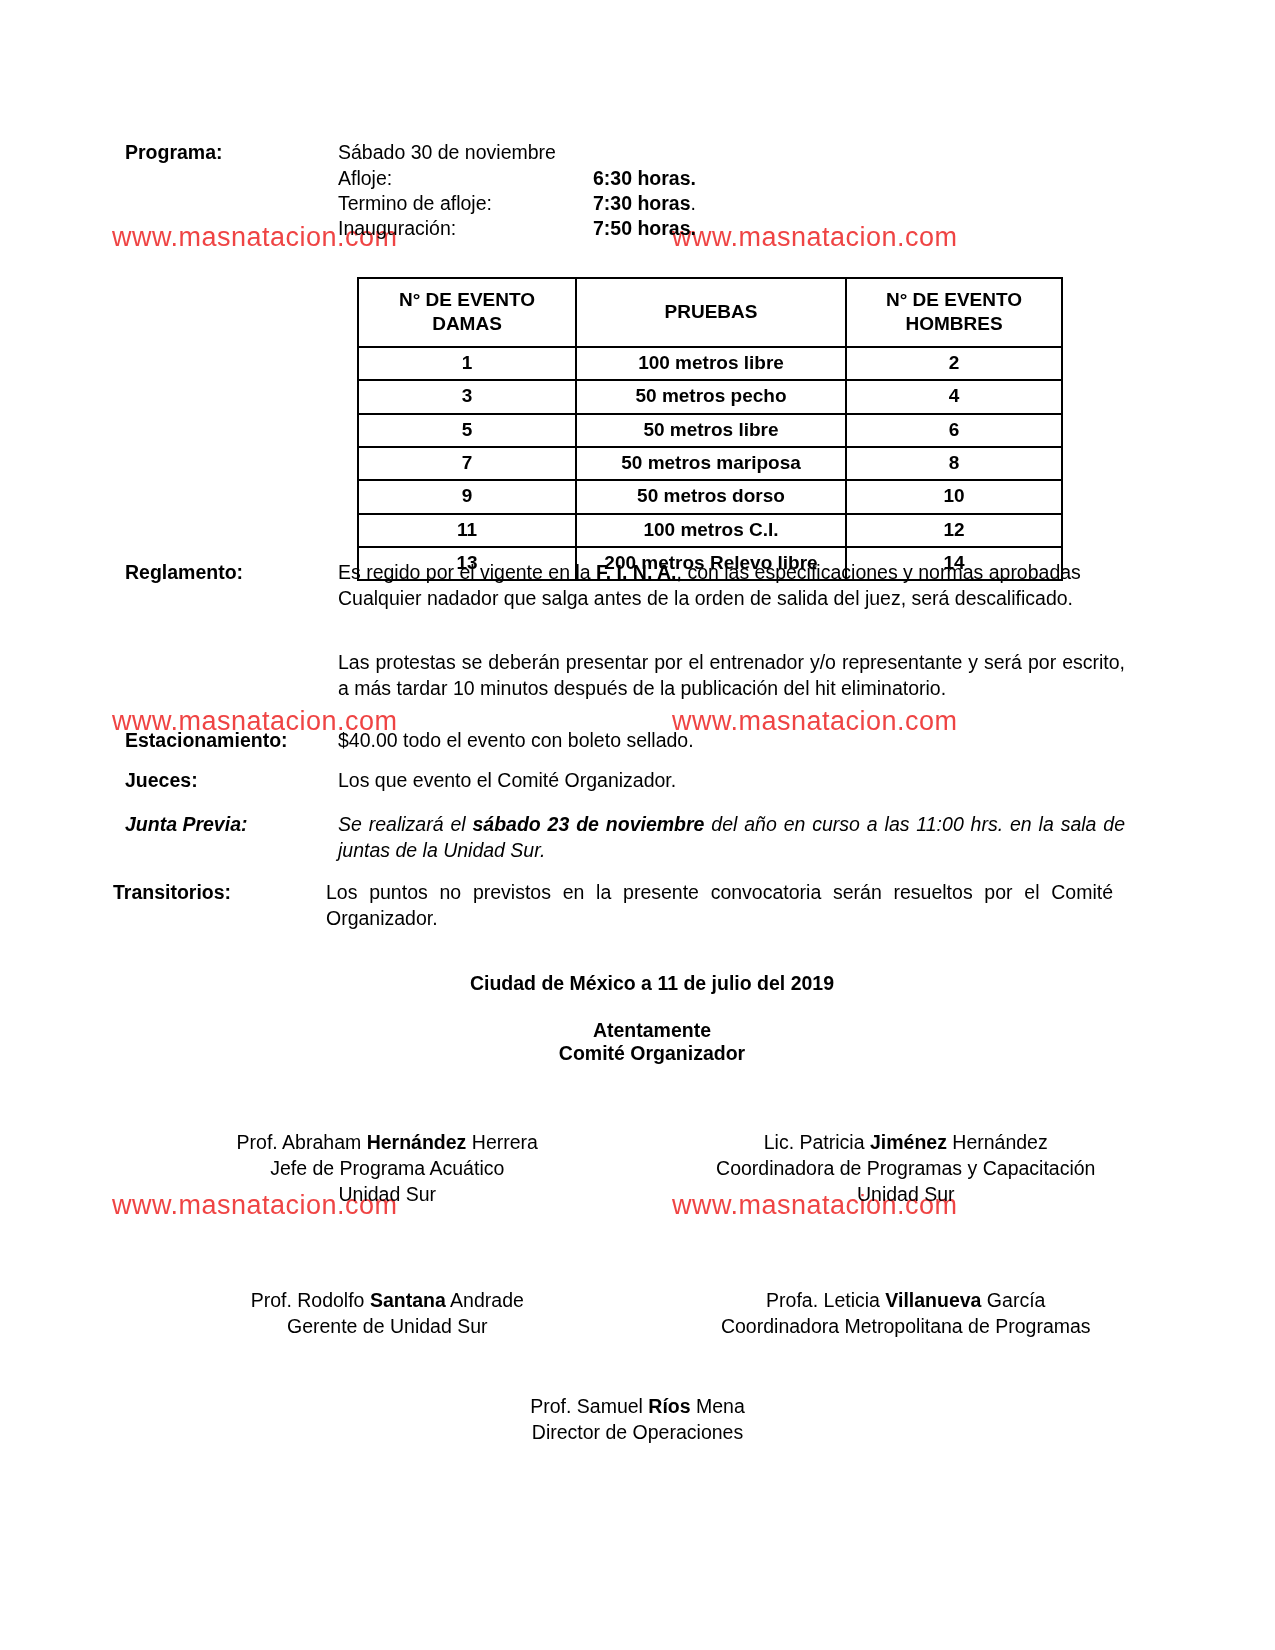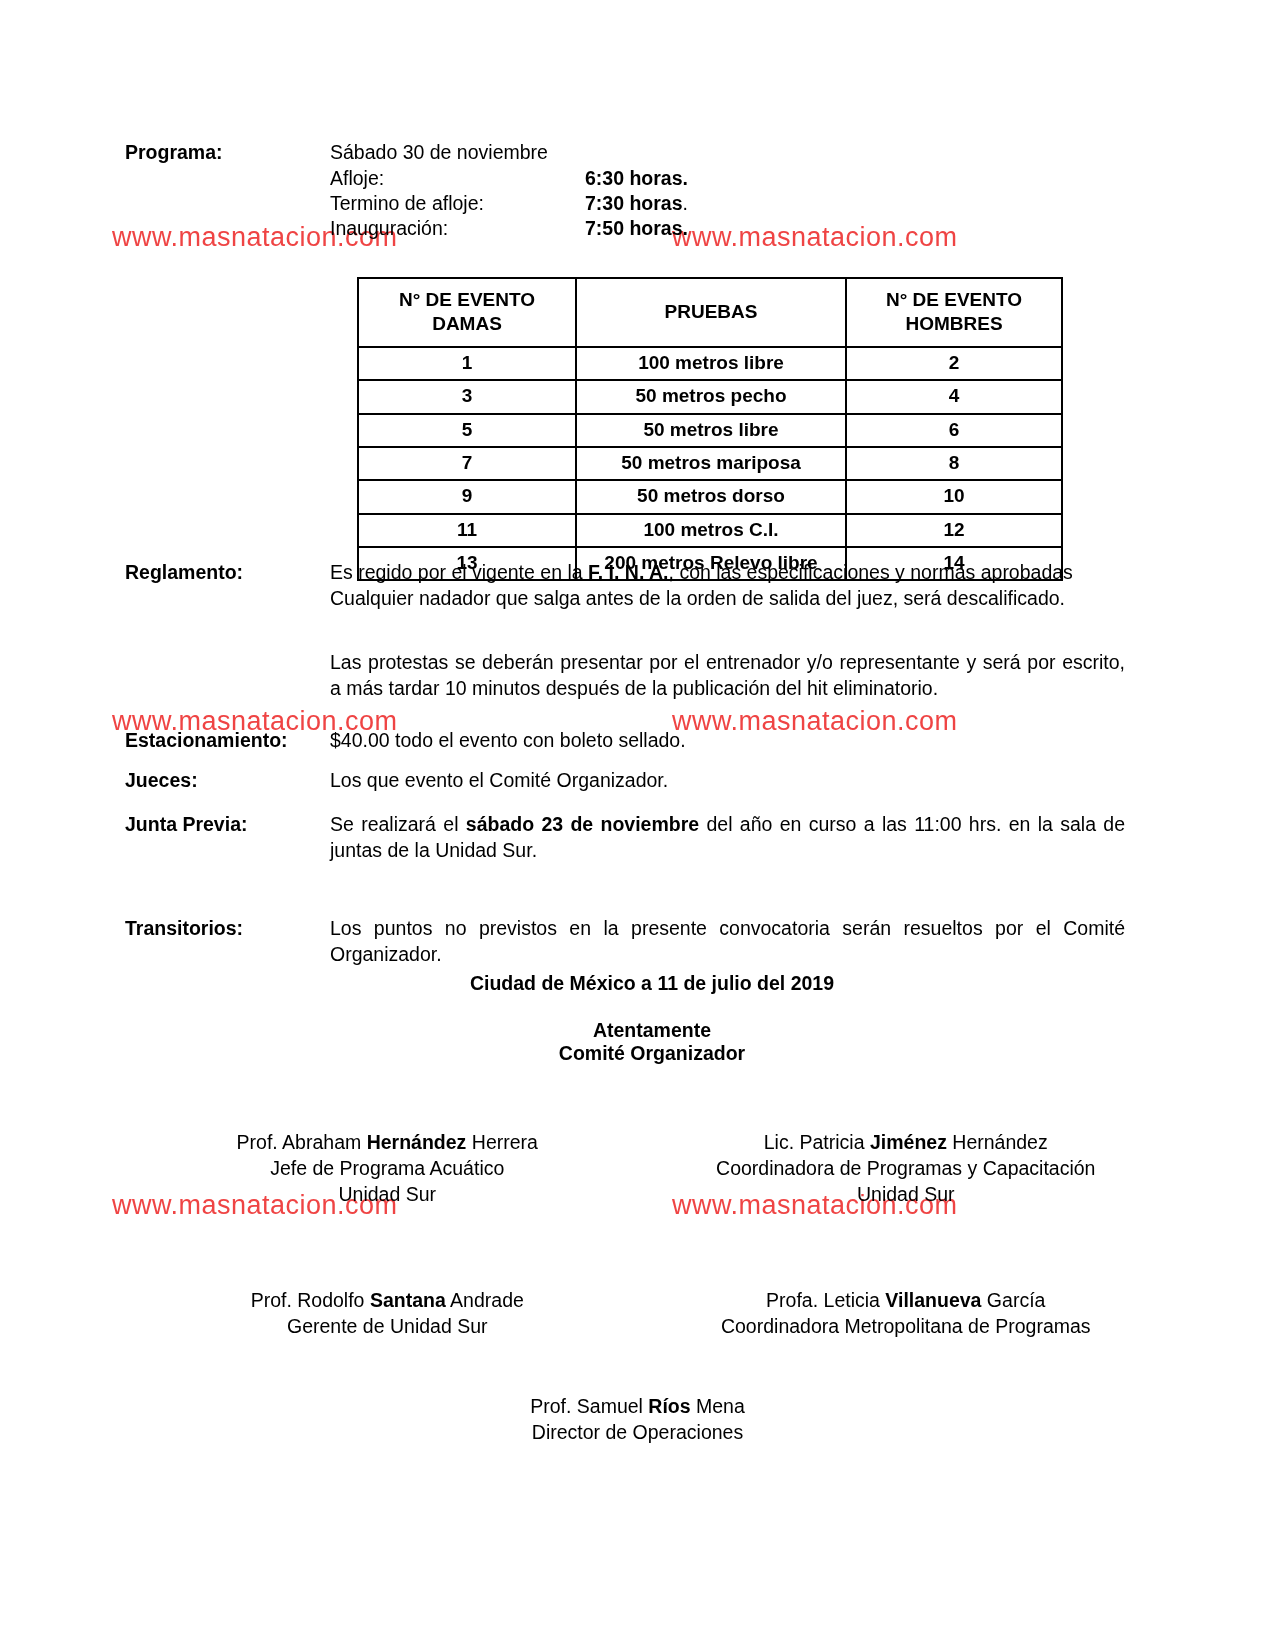--- a/index.html
+++ b/index.html
@@ -37,20 +37,21 @@
     position: absolute;
     inset: 0;
     z-index: 1;
   }
 
   
   .row {
     position: absolute;
     display: flex;
     align-items: flex-start;
+    gap: 8px;
   }
   .row-label {
     width: 205px;
     flex: 0 0 205px;
     font-weight: bold;
     font-size: 19.5px;
     line-height: 1.33;
   }
   .row-body {
     flex: 1 1 auto;
@@ -244,26 +245,26 @@
   <div class="row" style="left:125px; top:728px; width:1000px;">
     <div class="row-label">Estacionamiento:</div>
     <div class="row-body">$40.00 todo el evento con boleto sellado.</div>
   </div>
 
   <div class="row" style="left:125px; top:768px; width:1000px;">
     <div class="row-label">Jueces:</div>
     <div class="row-body">Los que evento el Comité Organizador.</div>
   </div>
 
-  <div class="row" style="left:125px; top:812px; width:1000px;">
+  <div class="row" style="left:125px; top:812px; width:1000px;font-style:italic;">
     <div class="row-label">Junta Previa:</div>
     <div class="row-body justified"><span>Se realizará el </span><b>sábado 23 de noviembre</b><span> del año en curso a las 11:00 hrs. en la sala de juntas de la Unidad Sur.</span></div>
   </div>
 
-  <div class="row" style="left:125px; top:880px; width:1000px;margin-top:36px;">
+  <div class="row" style="left:113px; top:880px; width:1000px;">
     <div class="row-label">Transitorios:</div>
     <div class="row-body justified">Los puntos no previstos en la presente convocatoria serán resueltos por el Comité Organizador.</div>
   </div>
 
   <div class="center-block center-bold" style="top:970px;">Ciudad de México a 11 de julio del 2019</div>
   <div class="center-block center-bold" style="top:1017px;">Atentamente</div>
   <div class="center-block center-bold" style="top:1040px;">Comité Organizador</div>
 
   <div class="sig-row" style="top:1130px;">
     <div class="sig-col">

